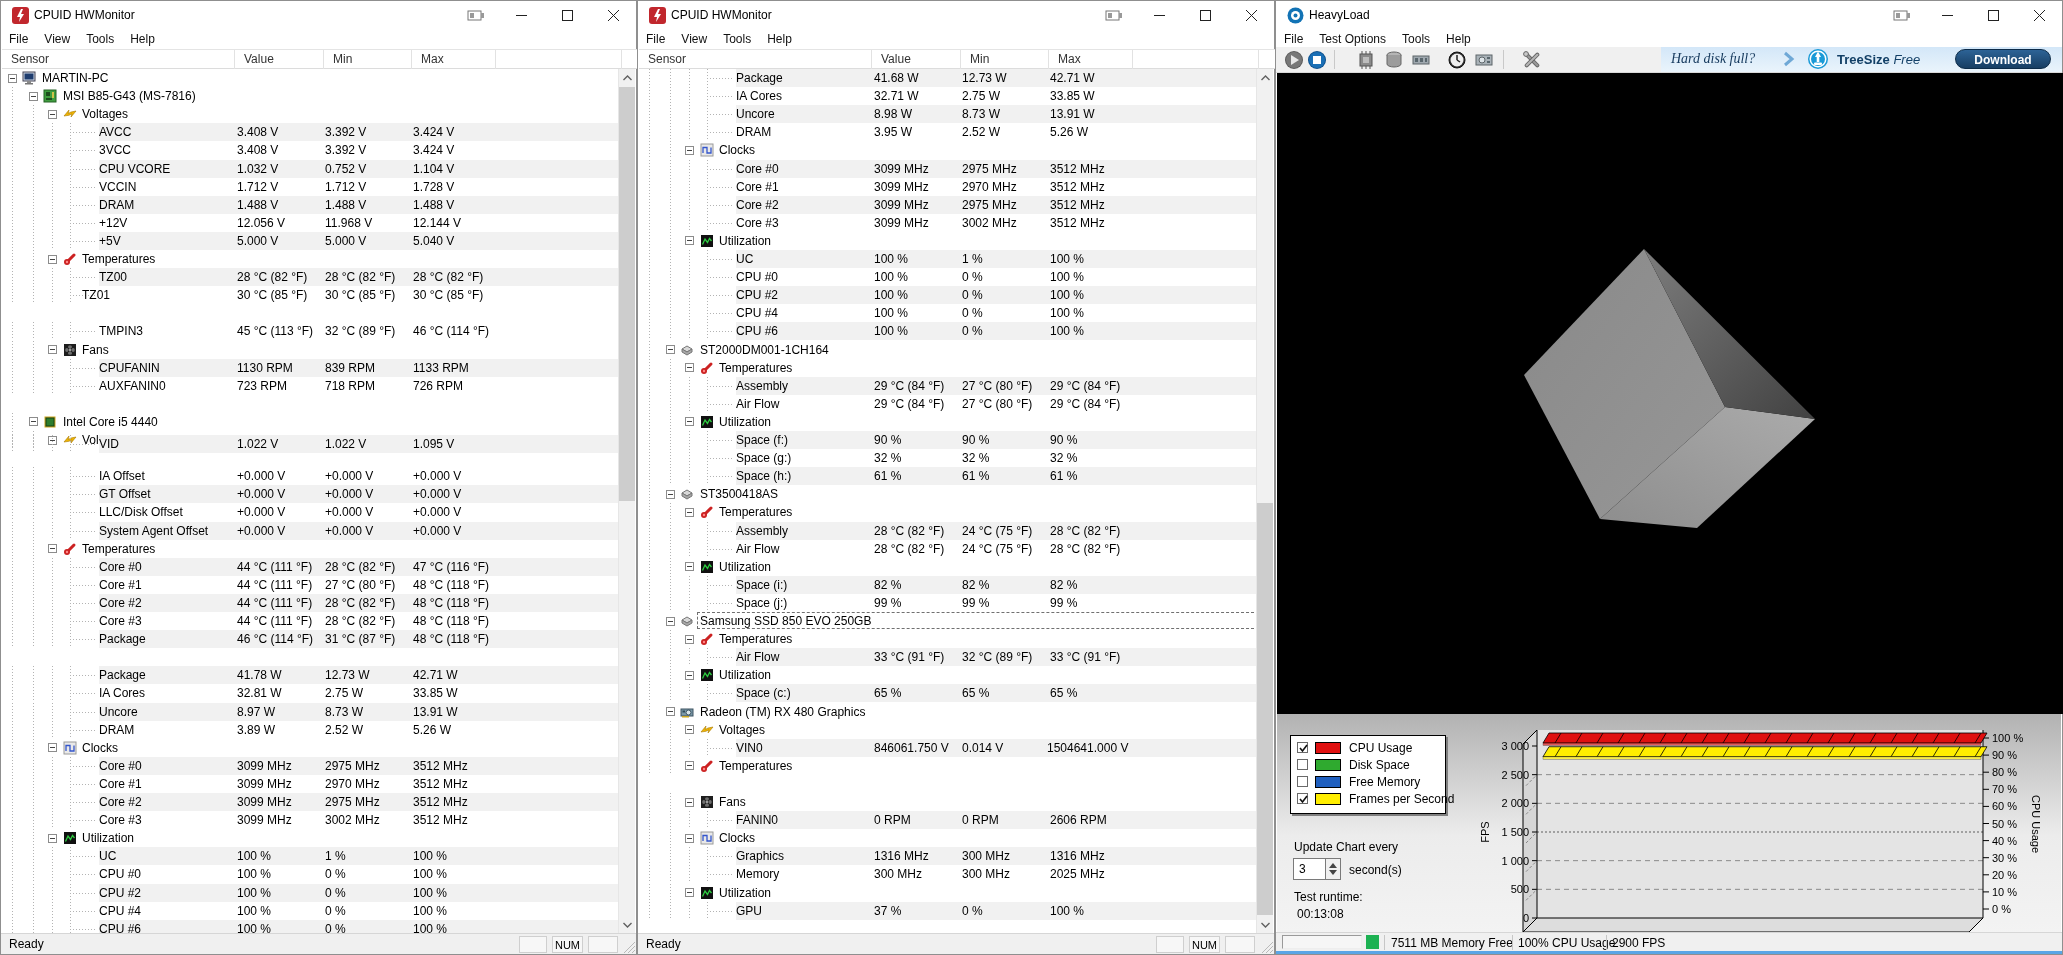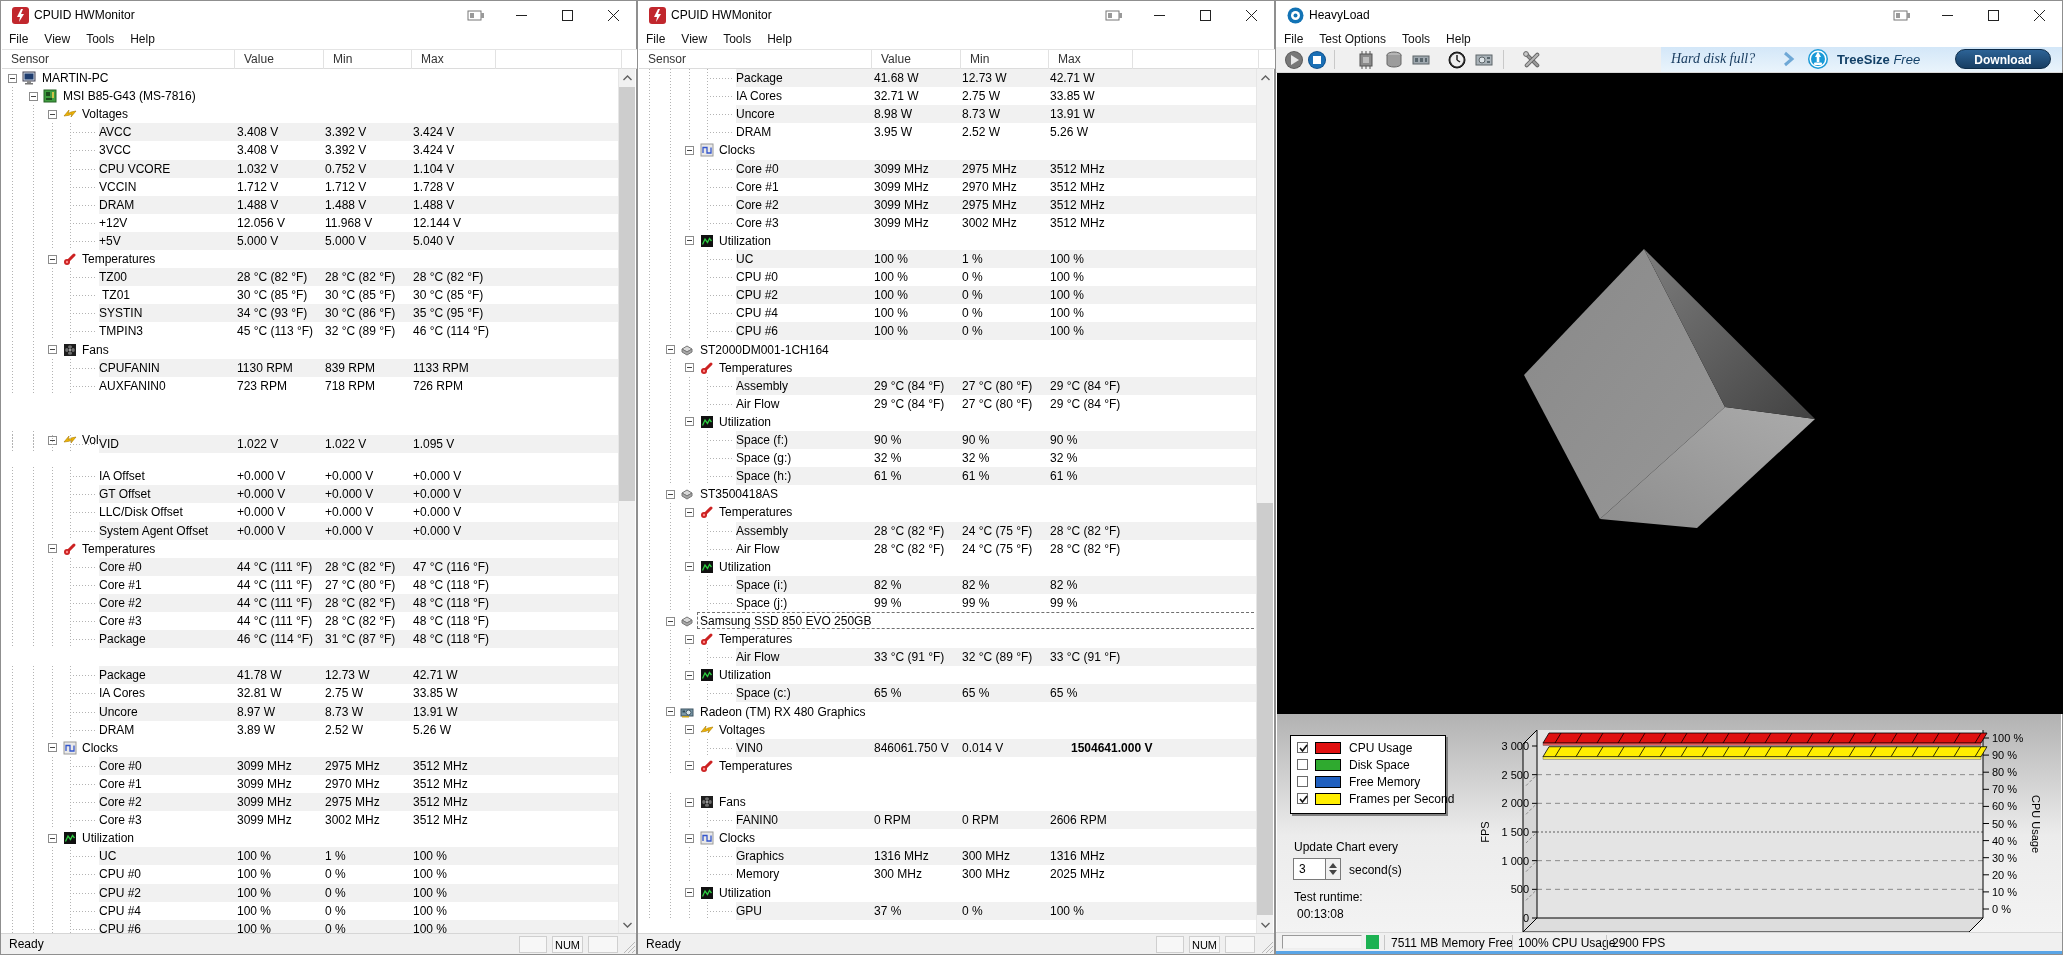--- a/index.html
+++ b/index.html
@@ -254,36 +254,24 @@
         <span class="tval" style="left: 235px;">28 °C (82 °F)</span>
         <span class="tval" style="left: 323px;">28 °C (82 °F)</span>
         <span class="tval" style="left: 411px;">28 °C (82 °F)</span>
       </div>
       <div class="trow" style="top: 217.2px;">
         <div class="vguide" style="left: 10px;"></div>
         <div class="vguide" style="left: 31px;"></div>
         <div class="vguide" style="left: 50px;"></div>
         <div class="vguide" style="left: 68px;"></div>
         <div class="hguide" style="left: 68px; width: 25px; top: 9px;"></div>
-        <span class="tlabel" style="left: 100px;">TZ01</span>
+        <span class="tlabel" style="left: 80px;">TZ01</span>
         <span class="tval" style="left: 235px;">30 °C (85 °F)</span>
         <span class="tval" style="left: 323px;">30 °C (85 °F)</span>
         <span class="tval" style="left: 411px;">30 °C (85 °F)</span>
-      </div>
-      <div class="trow" style="top: 235.3px;">
-        <div class="tband"></div>
-        <div class="vguide" style="left: 10px;"></div>
-        <div class="vguide" style="left: 31px;"></div>
-        <div class="vguide" style="left: 50px;"></div>
-        <div class="vguide" style="left: 68px;"></div>
-        <div class="hguide" style="left: 68px; width: 25px; top: 9px;"></div>
-        <span class="tlabel" style="left: 97px;">SYSTIN</span>
-        <span class="tval" style="left: 235px;">34 °C (93 °F)</span>
-        <span class="tval" style="left: 323px;">30 °C (86 °F)</span>
-        <span class="tval" style="left: 411px;">35 °C (95 °F)</span>
       </div>
       <div class="trow" style="top: 253.4px;">
         <div class="vguide" style="left: 10px;"></div>
         <div class="vguide" style="left: 31px;"></div>
         <div class="vguide" style="left: 50px;"></div>
         <div class="vguide" style="left: 68px;"></div>
         <div class="hguide" style="left: 68px; width: 25px; top: 9px;"></div>
         <span class="tlabel" style="left: 97px;">TMPIN3</span>
         <span class="tval" style="left: 235px;">45 °C (113 °F)</span>
         <span class="tval" style="left: 323px;">32 °C (89 °F)</span>
@@ -320,20 +308,31 @@
       <div class="trow" style="top: 307.7px;">
         <div class="vguide" style="left: 10px;"></div>
         <div class="vguide" style="left: 31px;"></div>
         <div class="vguide" style="left: 50px;"></div>
         <div class="vguide" style="left: 68px;"></div>
         <div class="hguide" style="left: 68px; width: 25px; top: 9px;"></div>
         <span class="tlabel" style="left: 97px;">AUXFANIN0</span>
         <span class="tval" style="left: 235px;">723 RPM</span>
         <span class="tval" style="left: 323px;">718 RPM</span>
         <span class="tval" style="left: 411px;">726 RPM</span>
+      </div>
+      <div class="trow" style="top: 343.9px;">
+        <div class="vguide" style="left: 10px;"></div>
+        <div class="expbox" style="left: 27px;"></div>
+        <span class="ticon" style="left: 41px;">
+          <svg width="14" height="14">
+            <rect x="1.5" y="1.5" width="11" height="11" fill="#caa520"></rect>
+            <rect x="3" y="3" width="8" height="8" fill="#2d7d2d" stroke="#174417"></rect>
+          </svg>
+        </span>
+        <span class="tlabel" style="left: 61px;">Intel Core i5 4440</span>
       </div>
       <div class="trow" style="top: 362px;">
         <div class="vguide" style="left: 10px;"></div>
         <div class="vguide" style="left: 31px;"></div>
         <div class="expbox" style="left: 46px;"></div>
         <span class="ticon" style="left: 61px;">
           <svg width="14" height="14">
             <polygon points="1,9 6,3 5.2,6.5 8,5 13,4 8,10 8.8,6.8 6,8.3" fill="#f0b400" stroke="#a87800" stroke-width="0.6"></polygon>
           </svg>
         </span>
@@ -1150,21 +1149,21 @@
       <div class="trow" style="top: 669.7px;">
         <div class="tband"></div>
         <div class="vguide" style="left: 10px;"></div>
         <div class="vguide" style="left: 31px;"></div>
         <div class="vguide" style="left: 50px;"></div>
         <div class="vguide" style="left: 68px;"></div>
         <div class="hguide" style="left: 68px; width: 25px; top: 9px;"></div>
         <span class="tlabel" style="left: 97px;">VIN0</span>
         <span class="tval" style="left: 235px;">846061.750 V</span>
         <span class="tval" style="left: 323px;">0.014 V</span>
-        <span class="tval" style="left: 432px; font-weight: bold;">1504641.000 V</span>
+        <span class="tval" style="left: 408px;">1504641.000 V</span>
       </div>
       <div class="trow" style="top: 687.8px;">
         <div class="vguide" style="left: 10px;"></div>
         <div class="vguide" style="left: 31px;"></div>
         <div class="expbox" style="left: 46px;"></div>
         <span class="ticon" style="left: 61px;">
           <svg width="14" height="14">
             <line x1="4.5" y1="9.5" x2="11" y2="3" stroke="#c22" stroke-width="3" stroke-linecap="round"></line>
             <circle cx="4" cy="10" r="3" fill="#c22"></circle>
             <circle cx="4" cy="10" r="1.2" fill="#f88"></circle>

